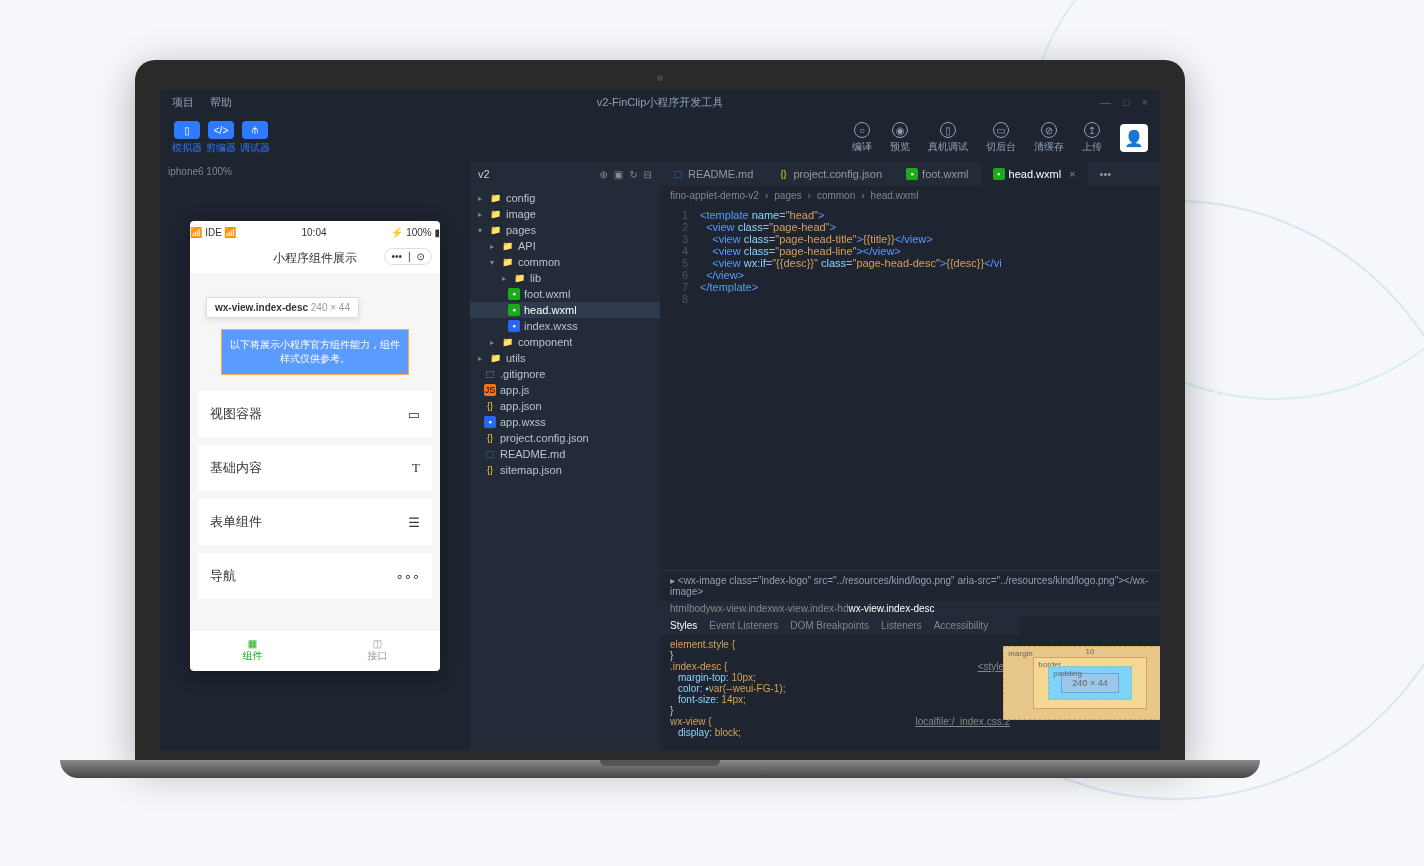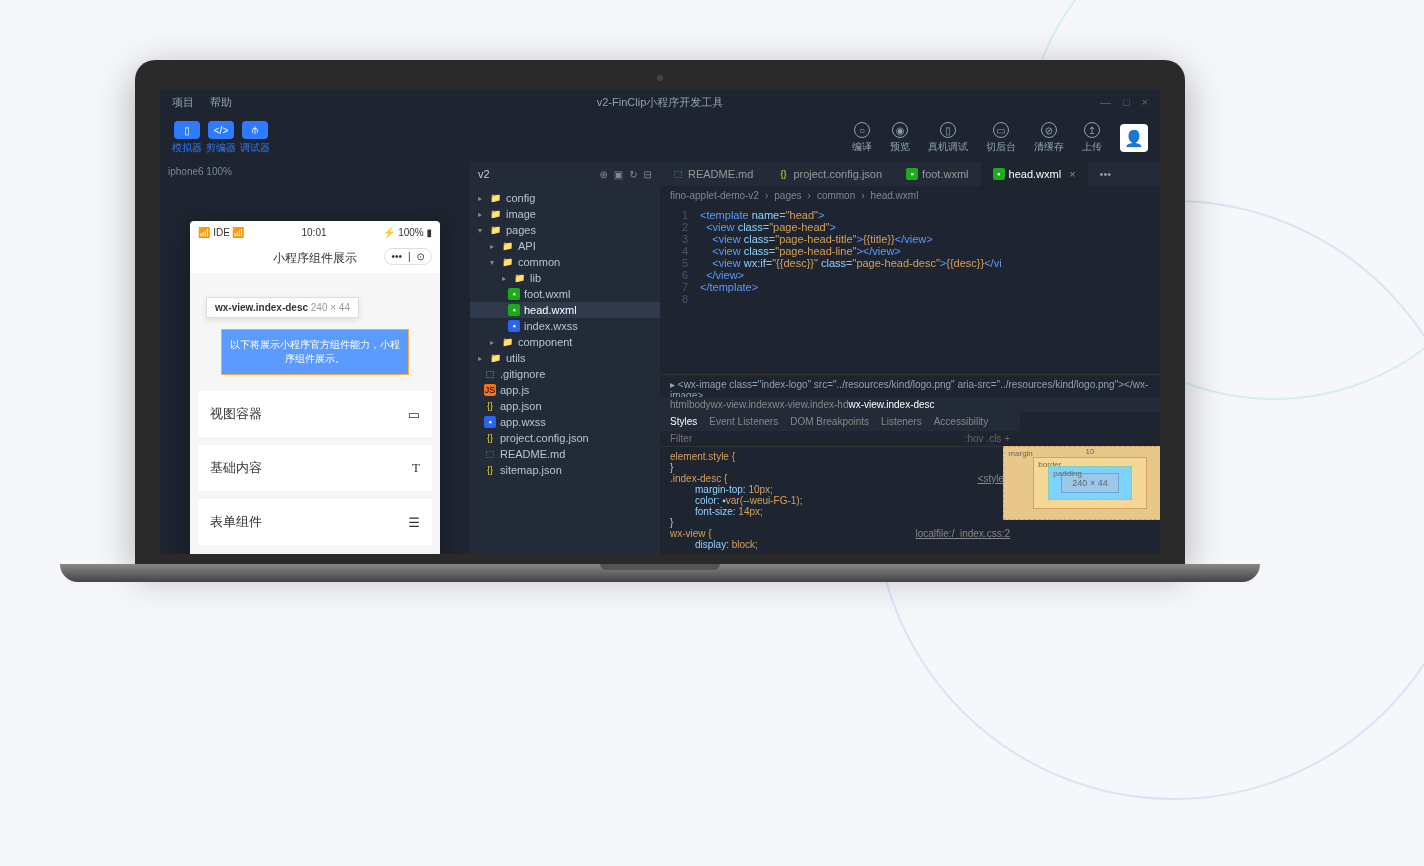--- a/index.html
+++ b/index.html
@@ -1,39 +1,39 @@
 <!DOCTYPE html>
 <html><head>
 <meta charset="utf-8">
 <style>
 *{margin:0;padding:0;box-sizing:border-box;font-family:-apple-system,BlinkMacSystemFont,"Segoe UI",sans-serif}
 body{background:#f5f7fa;width:1424px;height:866px;position:relative;overflow:hidden}
 .laptop{position:absolute;left:60px;top:60px;width:1200px;height:760px}
-.screen-bezel{width:1050px;height:504px;background:#2a2a2a;border-radius:20px 20px 0 0;padding:30px 25px 10px;margin:0 auto;box-shadow:0 10px 40px rgba(0,0,0,.3)}
+.screen-bezel{width:1050px;height:700px;background:#2a2a2a;border-radius:20px 20px 0 0;padding:30px 25px 10px;margin:0 auto;box-shadow:0 10px 40px rgba(0,0,0,.3)}
 .camera{position:absolute;top:15px;left:50%;transform:translateX(-50%);width:6px;height:6px;background:#444;border-radius:50%}
 .screen{width:100%;height:100%;background:#1e2430;border-radius:2px;overflow:hidden;display:flex;flex-direction:column;font-size:11px;color:#a8b8c8}
 .laptop-base{width:1200px;height:18px;background:linear-gradient(180deg,#888 0%,#666 50%,#444 100%);border-radius:0 0 30px 30px;margin:0 auto;position:relative}
 .laptop-base::before{content:"";position:absolute;left:50%;top:0;transform:translateX(-50%);width:120px;height:6px;background:#555;border-radius:0 0 8px 8px}
 .menubar{display:flex;align-items:center;height:24px;padding:0 12px;gap:16px;color:#8fa2b5;font-size:11px}
 .titlebar{position:absolute;left:50%;transform:translateX(-50%);color:#8fa2b5;font-size:11px}
 .win-controls{margin-left:auto;display:flex;gap:12px;color:#666}
 .toolbar{display:flex;align-items:center;height:48px;padding:0 12px;gap:8px}
 .mode-btns{display:flex;gap:4px}
 .mode-btn{display:flex;flex-direction:column;align-items:center;gap:2px}
 .mode-btn-top{width:26px;height:18px;background:#2f7bff;border-radius:4px;display:flex;align-items:center;justify-content:center;color:#fff;font-size:10px}
 .mode-btn span{color:#2f7bff;font-size:10px}
 .toolbar-right{margin-left:auto;display:flex;gap:18px;align-items:center}
 .tool-item{display:flex;flex-direction:column;align-items:center;gap:2px;color:#8fa2b5;font-size:10px}
 .tool-icon{width:16px;height:16px;border:1px solid #8fa2b5;border-radius:50%;display:flex;align-items:center;justify-content:center}
 .avatar{width:28px;height:28px;background:#fff;border-radius:4px;display:flex;align-items:center;justify-content:center;font-size:16px}
 .main{flex:1;display:flex;overflow:hidden}
 .sim-panel{width:310px;display:flex;flex-direction:column;background:#1e2430}
 .sim-status{padding:4px 8px;color:#7a8a9a;font-size:10px}
 .phone{margin:40px auto;width:250px;height:450px;background:#fff;border-radius:4px;display:flex;flex-direction:column;color:#333;font-size:11px;box-shadow:0 4px 20px rgba(0,0,0,.3)}
-.phone-status{display:flex;justify-content:space-between;padding:6px 8px;font-size:10px}
+.phone-status{display:flex;justify-content:space-between;padding:6px 0;font-size:10px}
 .phone-header{text-align:center;padding:6px;font-size:12px;position:relative}
 .phone-capsule{position:absolute;right:8px;top:4px;border:1px solid #ddd;border-radius:12px;padding:2px 6px;display:flex;gap:6px;align-items:center;font-size:10px}
 .phone-body{flex:1;background:#f6f6f6;padding:8px;position:relative}
 .tooltip{position:absolute;top:24px;left:16px;background:#fff;border:1px solid #ddd;padding:4px 8px;font-size:10px;color:#555;box-shadow:0 2px 6px rgba(0,0,0,.1);z-index:2}
 .tooltip b{color:#333}
 .highlight-box{margin:48px auto 16px;width:188px;background:#5b9bff;color:#fff;padding:8px;font-size:10px;text-align:center;border:1px solid #fa4}
 .list-item{background:#fff;margin-top:8px;padding:14px 12px;display:flex;justify-content:space-between;align-items:center;font-size:13px;color:#333}
 .phone-tabs{display:flex;border-top:1px solid #eee}
 .phone-tab{flex:1;text-align:center;padding:8px;font-size:10px}
 .phone-tab.active{color:#1aad19}
@@ -73,21 +73,21 @@
 .dt-crumbs{padding:2px 10px;background:#232a38;color:#888;display:flex;}
 .dt-crumbs span.active{color:#fff}
 .dt-bottom{flex:1;display:flex}
 .styles-panel{flex:1;display:flex;flex-direction:column}
 .styles-tabs{display:flex;gap:12px;padding:4px 10px;background:#232a38;color:#888}
 .styles-tabs span.active{color:#fff}
 .filter-row{display:flex;padding:2px 10px;color:#666;border-bottom:1px solid #333}
 .filter-row input{background:transparent;border:none;color:#888;flex:1;font-size:10px;outline:none}
 .styles-body{padding:4px 10px;font-family:monospace;color:#b8c5d2}
 .sel{color:#d4a25b}
-.prop{color:#8fd4ff;margin-left:25px}
+.prop{color:#8fd4ff;margin-left:8px}
 .val{color:#d4a25b}
 .src{float:right;color:#888;text-decoration:underline}
 .box-model{width:140px;padding:8px;display:flex;align-items:center;justify-content:center}
 .bm{border:1px dashed #d4a25b;background:#e8c78a;padding:10px 29px;font-size:9px;color:#666;position:relative}
 .bm-l{position:absolute;top:2px;left:4px;font-size:8px}
 .bm2{border:1px solid #d4a25b;background:#f5d896;padding:8px 14px;position:relative}
 .bm3{border:1px dashed #8fc982;background:#7dd3fc;padding:6px 12px;position:relative}
 .bm4{background:#9bc7e8;padding:4px 10px;border:1px solid #6ba3d4;white-space:nowrap}
 .bg-curve1{position:absolute;right:-100px;top:-100px;width:500px;height:500px;border:2px solid #a8e6c5;border-radius:50%;opacity:.4}
 .bg-curve2{position:absolute;right:-50px;top:200px;width:600px;height:600px;border:2px solid #9bb8e8;border-radius:50%;opacity:.3}
@@ -157,34 +157,34 @@
     <div class="avatar">👤</div>
   </div>
 </div>
 
 <div class="main">
   <div class="sim-panel">
     <div class="sim-status">iphone6 100%</div>
     <div class="phone">
       <div class="phone-status">
         <span>📶 <span>IDE</span> 📶</span>
-        <span>10:01</span>
+        <span>10:04</span>
         <span>⚡ <span>100%</span> ▮</span>
       </div>
       <div class="phone-header">
         <span>小程序组件展示</span>
         <div class="phone-capsule">
                   <span>•••</span>
                   <span>|</span>
                   <span>⊙</span>
                 </div>
       </div>
       <div class="phone-body">
         <div class="tooltip"><b>wx-view.index-desc</b> <span style="color:#999">240 × 44</span></div>
-        <div class="highlight-box">以下将展示小程序官方组件能力，小程序组件展示。</div>
+        <div class="highlight-box">以下将展示小程序官方组件能力，组件样式仅供参考。</div>
         <div class="list-item">
                   <span>视图容器</span>
                   <span>▭</span>
                 </div>
         <div class="list-item">
                   <span>基础内容</span>
                   <span style="font-family:serif">T</span>
                 </div>
         <div class="list-item">
                   <span>表单组件</span>
@@ -374,24 +374,20 @@
         <span class="active">wx-view.index-desc</span>
       </div>
       <div class="dt-bottom">
         <div class="styles-panel">
           <div class="styles-tabs">
             <span class="active">Styles</span>
             <span>Event Listeners</span>
             <span>DOM Breakpoints</span>
             <span>Listeners</span>
             <span>Accessibility</span>
-          </div>
-          <div class="filter-row">
-            <input placeholder="Filter" style="">
-            <span>:hov .cls</span>&nbsp;<span>+</span>
           </div>
           <div class="styles-body">
             <div><span class="sel">element.style {</span></div>
             <div>}</div>
             <div><span class="sel">.index-desc {</span><span class="src">&lt;style&gt;</span></div>
             <div class="prop"><span>margin-top</span>: <span class="val">10px;</span></div>
             <div class="prop"><span>color</span>: ▪<span class="val">var(--weui-FG-1);</span></div>
             <div class="prop"><span>font-size</span>: <span class="val">14px;</span></div>
             <div>}</div>
             <div><span class="sel">wx-view {</span><span class="src">localfile:/_index.css:2</span></div>

